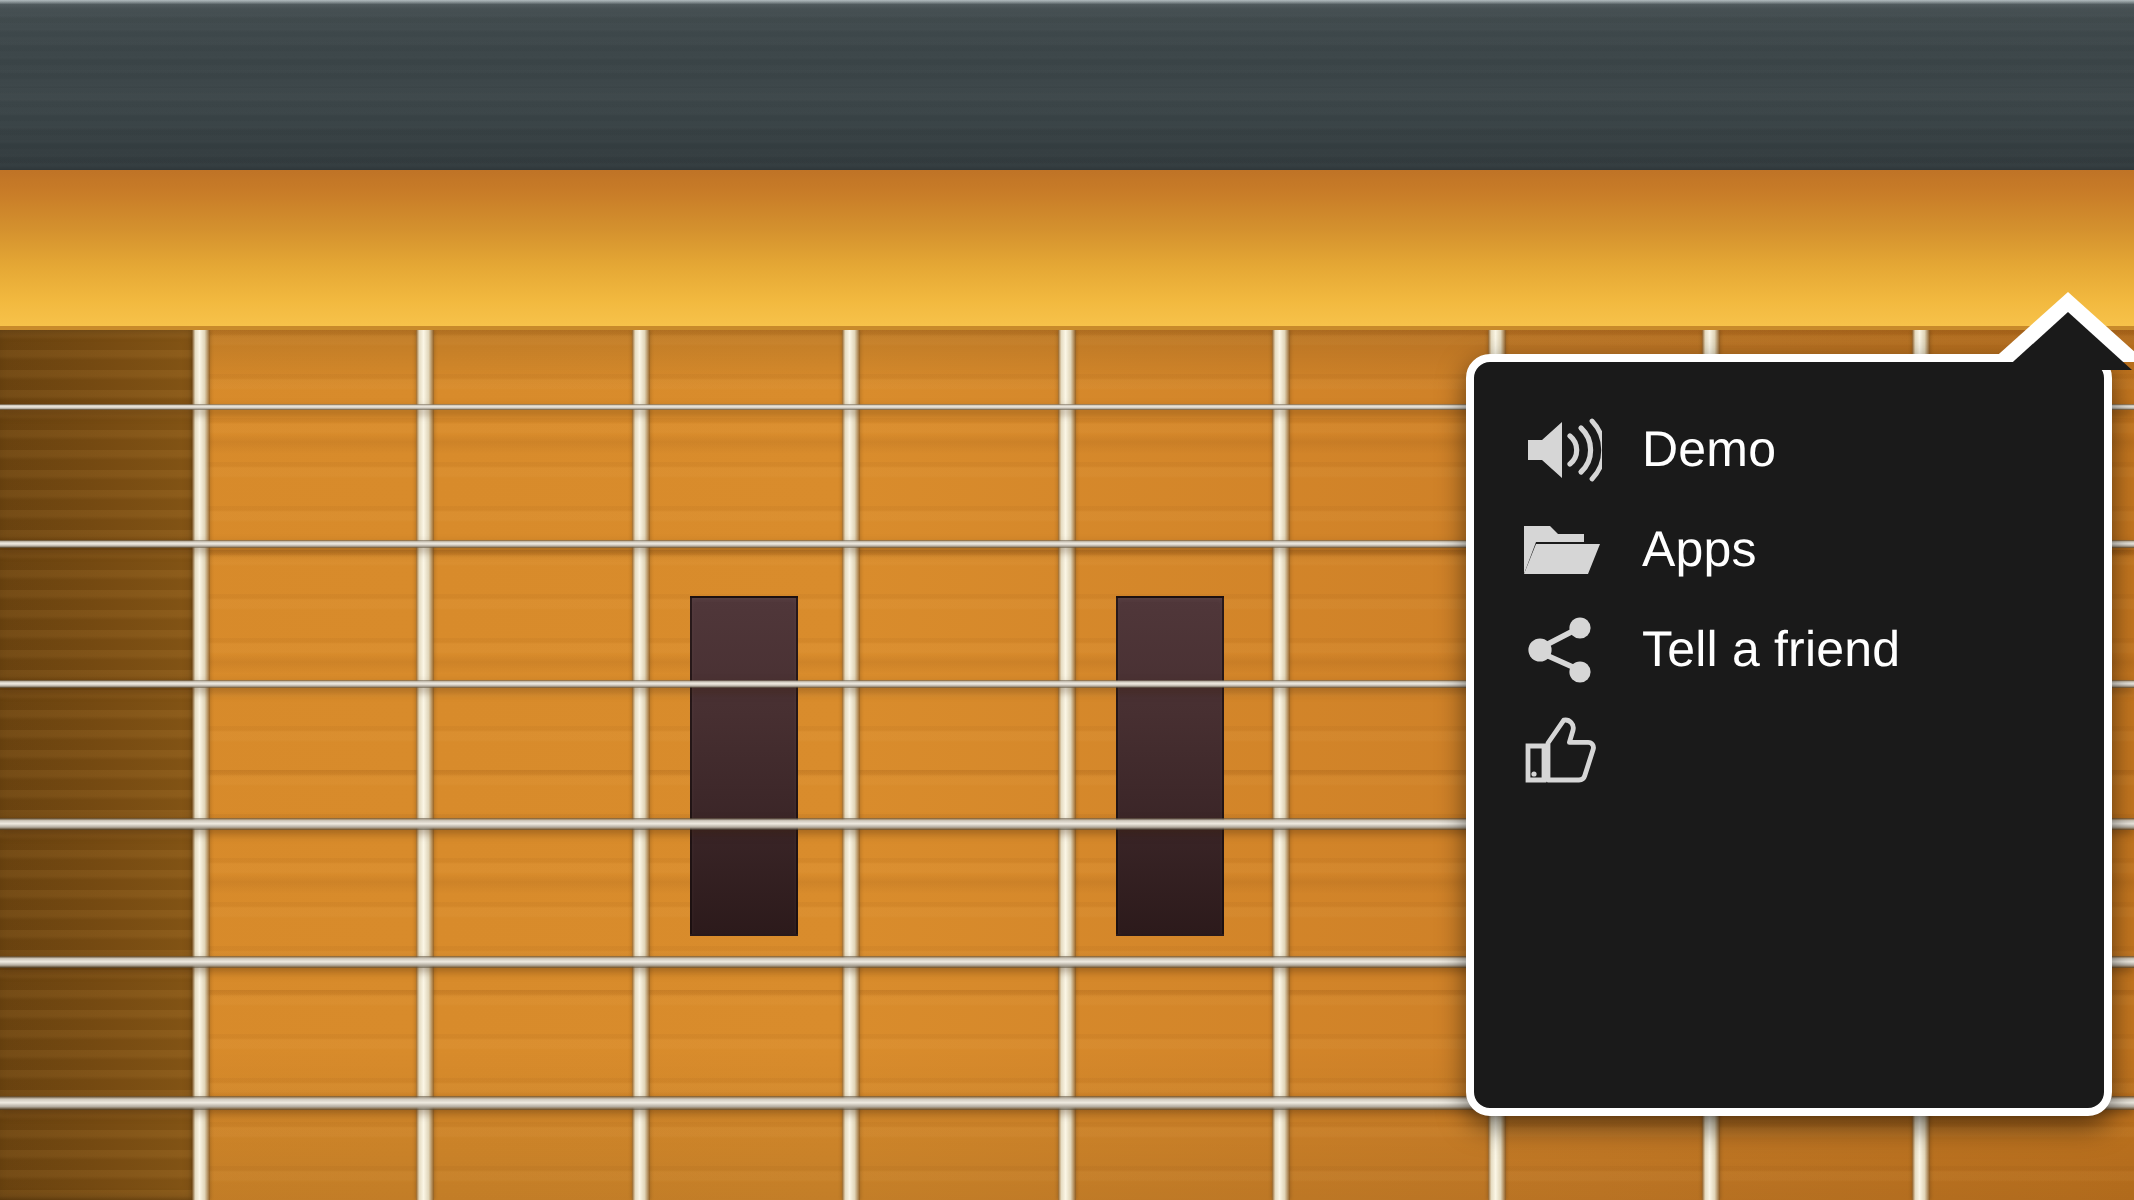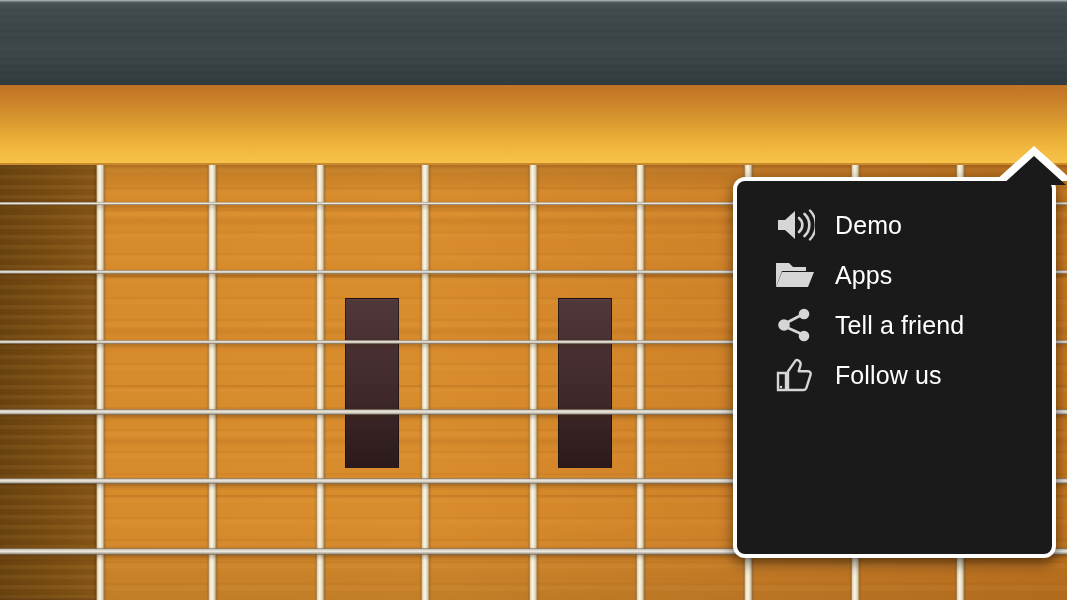--- a/index.html
+++ b/index.html
@@ -255,21 +255,21 @@
     position: absolute;
     left: 265px; top: -25px;
     width: 0; height: 0;
     border-left: 32px solid transparent;
     border-right: 32px solid transparent;
     border-bottom: 29px solid #1a1a1a;
   }
 
   #menu-list {
     position: relative;
-    padding: 19px 0 0 16px;
+    padding: 19px 0 0 2px;
     list-style: none;
   }
   .menu-item {
     display: flex;
     align-items: center;
     height: 50px;
     padding-left: 18px;
   }
   .menu-icon {
     width: 48px;
@@ -442,18 +442,17 @@
           <span class="menu-label">Tell a friend</span>
         </li>
         <li class="menu-item">
           <span class="menu-icon">
             <svg width="38" height="34" viewBox="0 0 38 34">
               <path d="M2 15 h8 v17 H2 Z" fill="none" stroke="currentColor" stroke-width="2.4"></path>
               <circle cx="5" cy="29" r="1.3" fill="currentColor"></circle>
               <path d="M12 32 h15.5 a3 3 0 0 0 2.9 -2.2 l4.2 -13.2 a2.6 2.6 0 0 0 -2.5 -3.4 h-9.4 l1.8 -6.1 a4 4 0 0 0 -4.6 -5.0 L12 13.5 Z" fill="none" stroke="currentColor" stroke-width="2.4" stroke-linejoin="round"></path>
             </svg>
           </span>
-          <span class="menu-label">Follow us</span>
         </li>
       </ul>
   </div>
 
 </div>
 
 </body></html>

